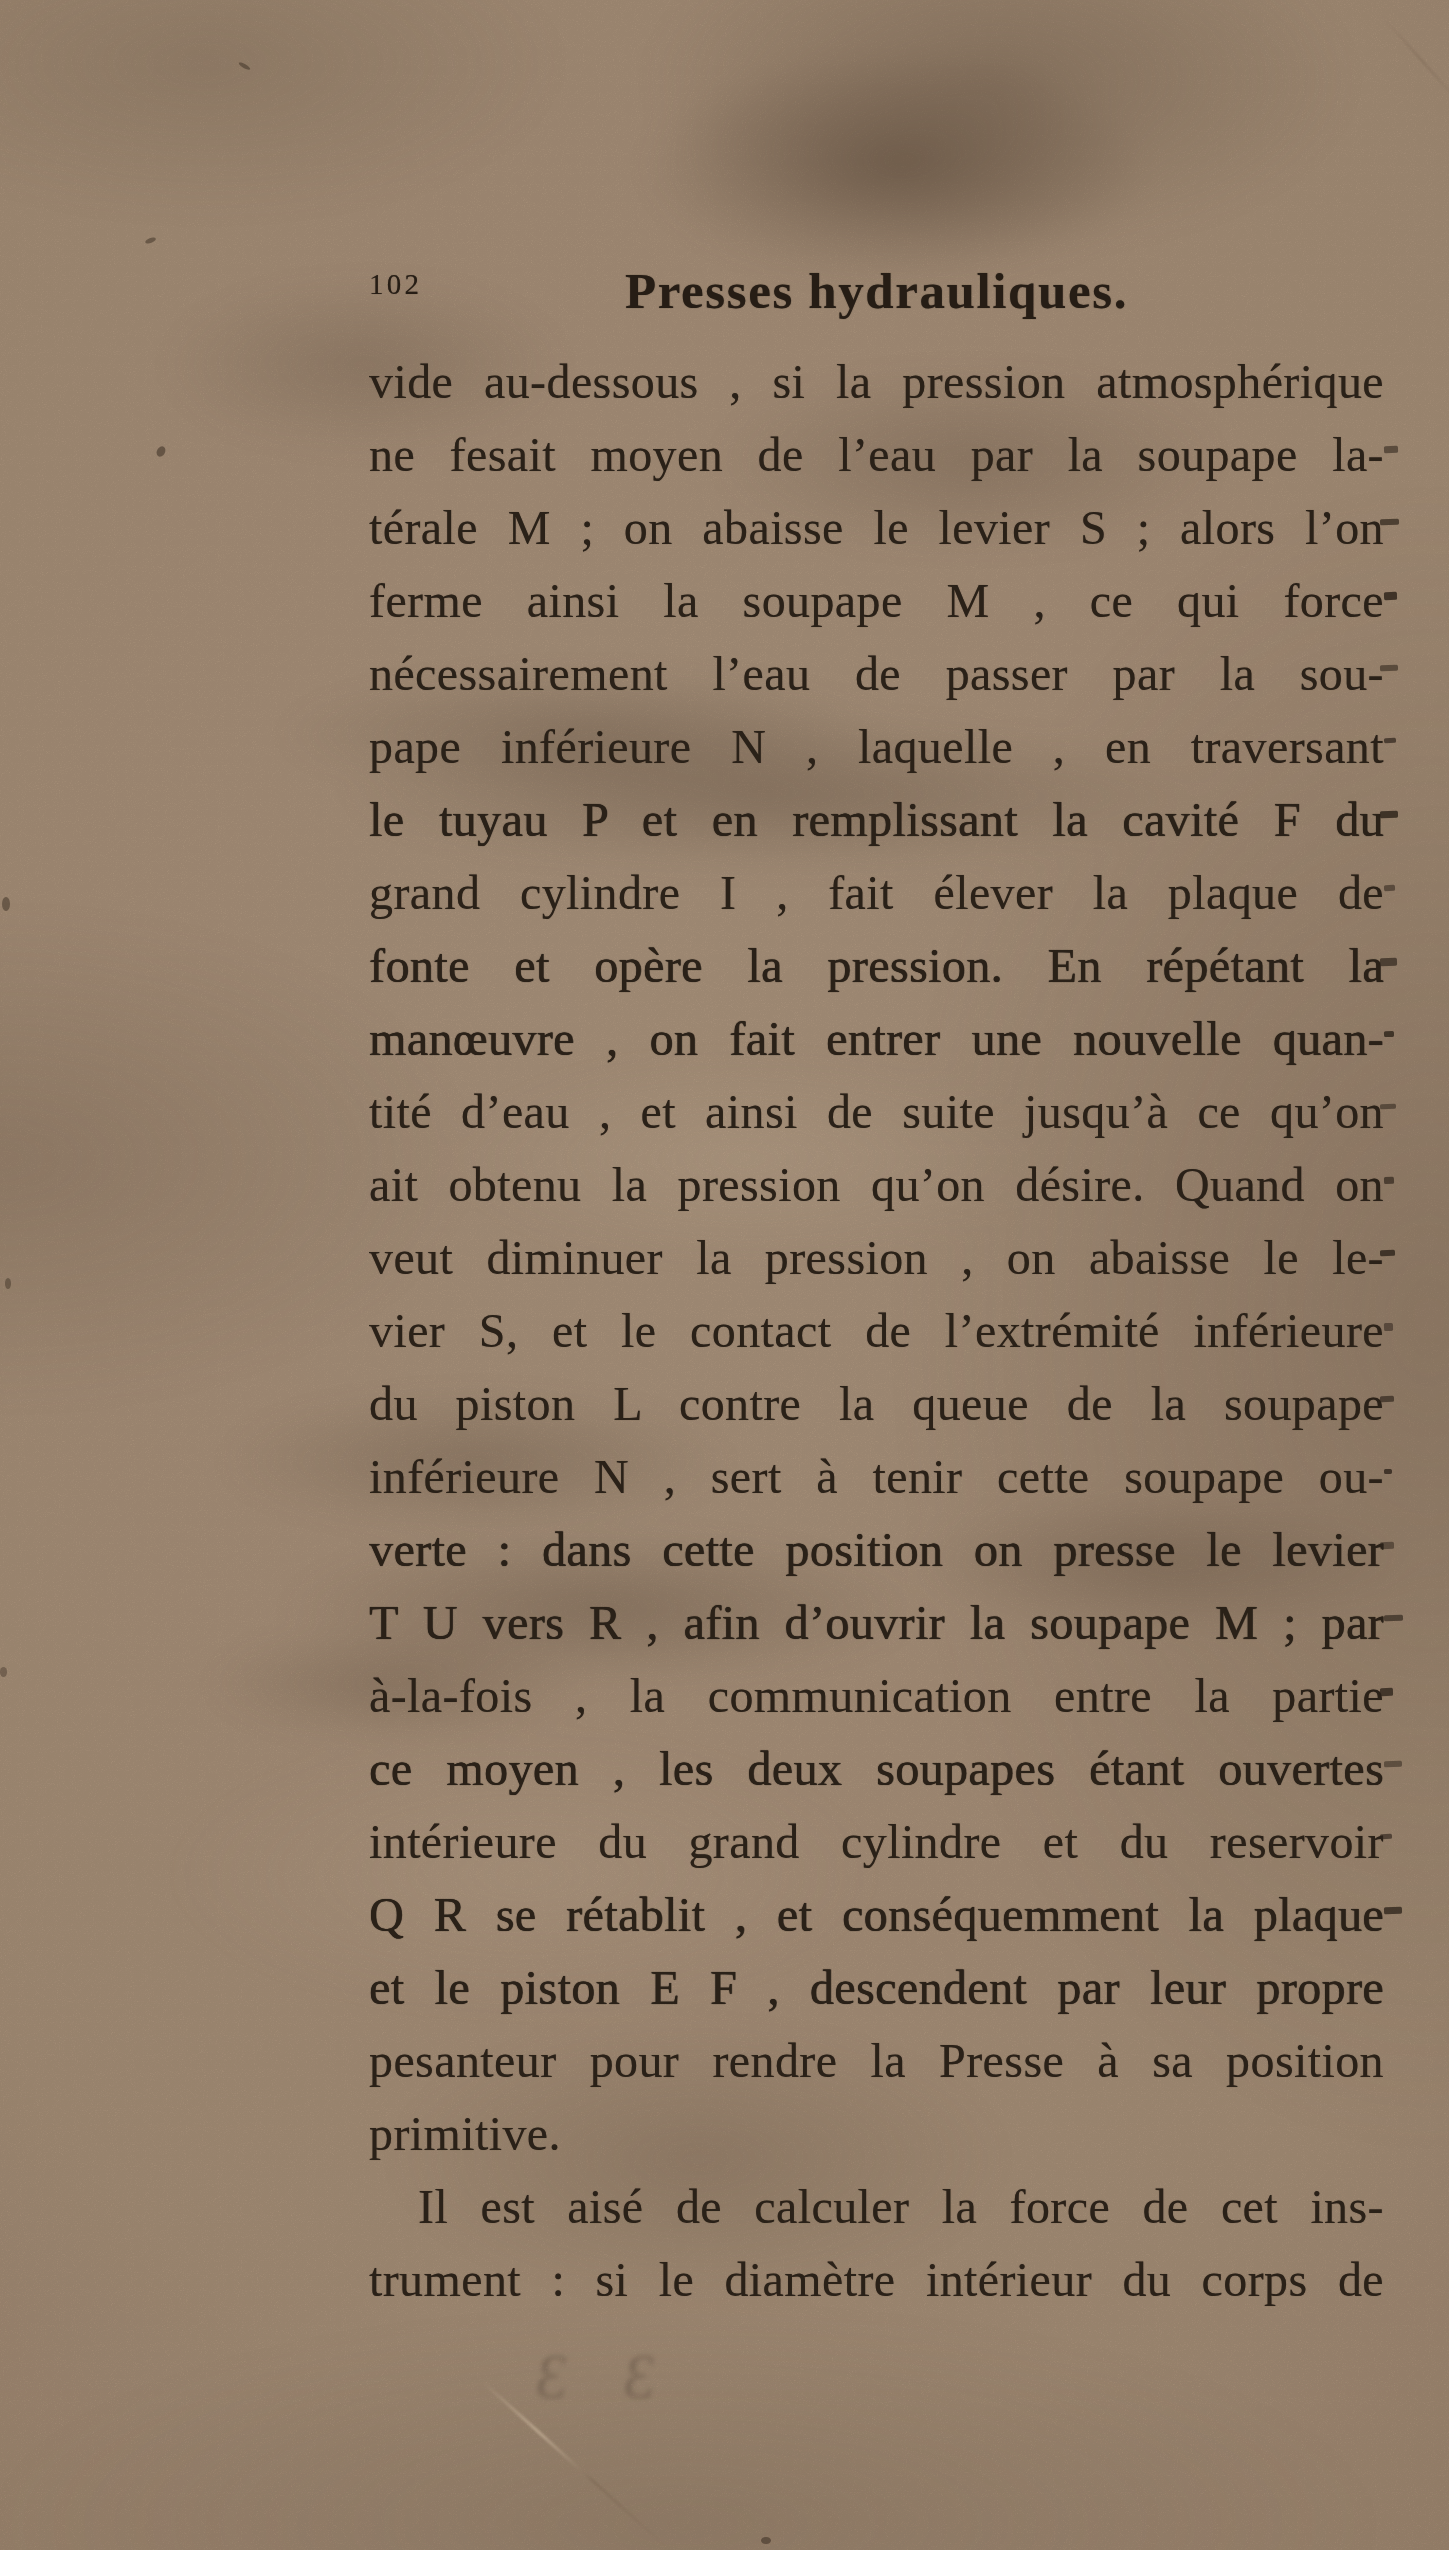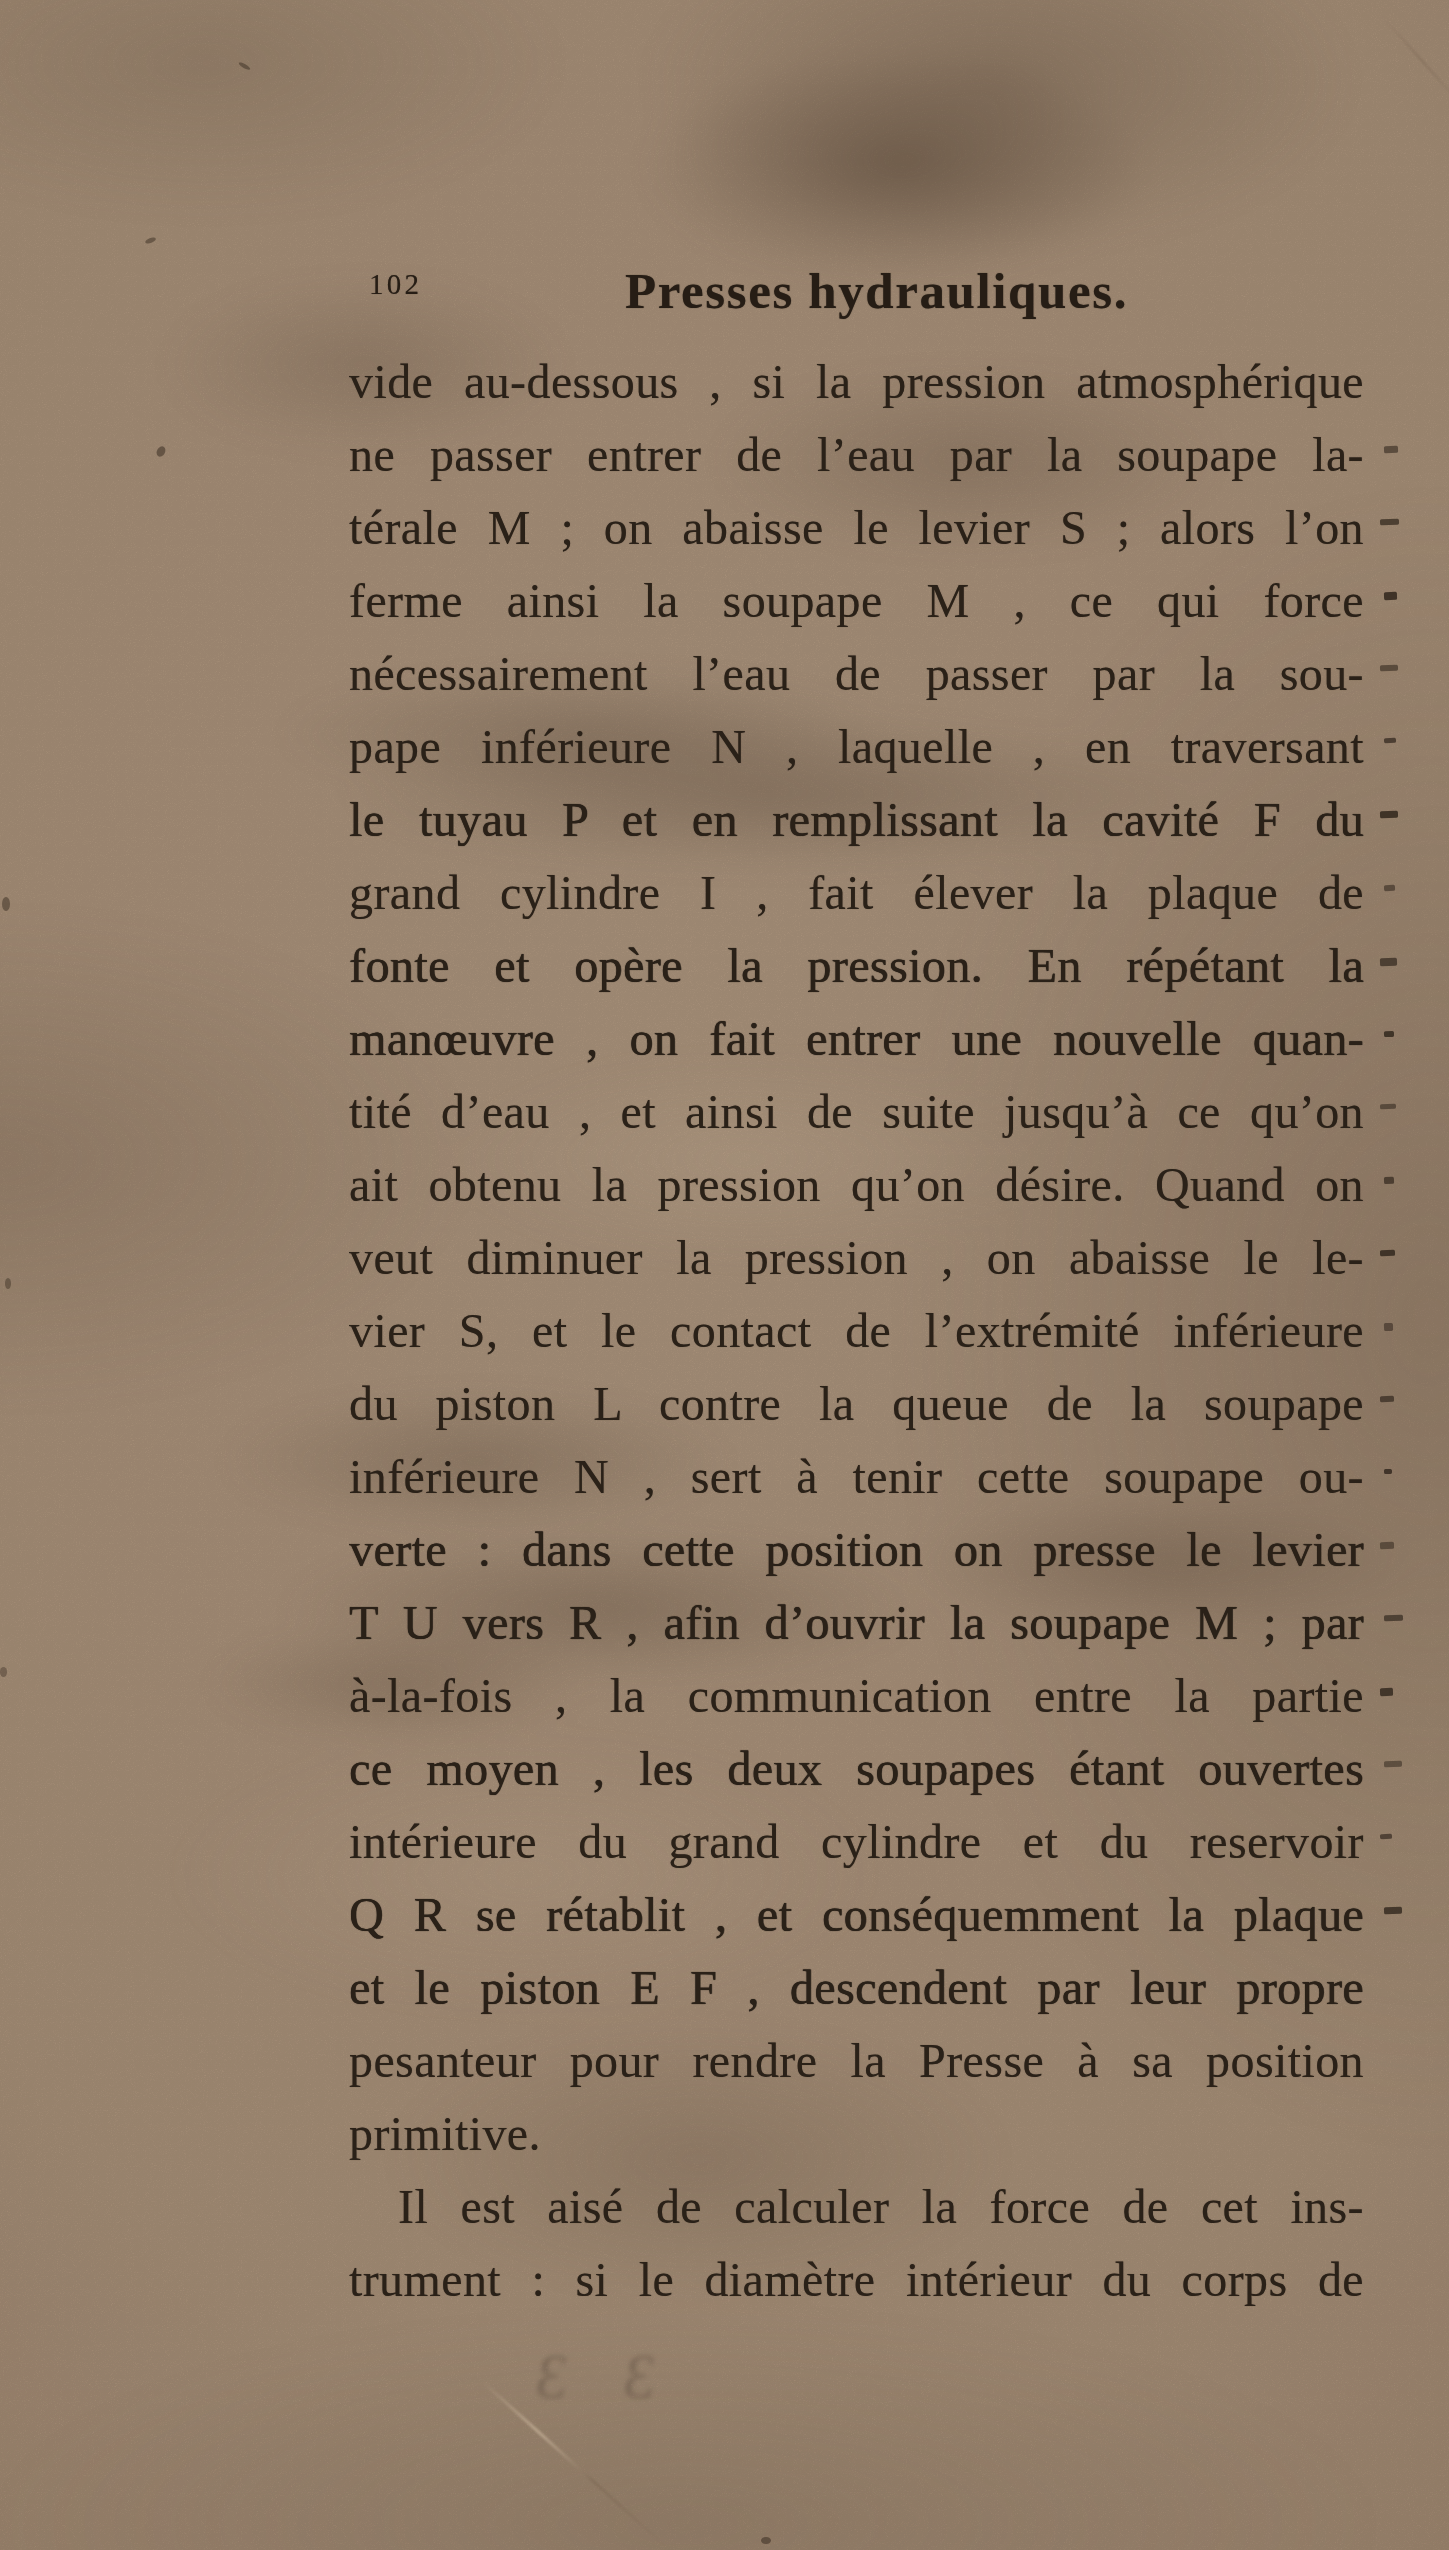--- a/index.html
+++ b/index.html
@@ -36,21 +36,21 @@
   .header{position:absolute;left:369px;top:262px;width:1015px;height:64px;text-align:center;color:#261d15;}
   .pagenum{
     position:absolute;left:0;top:6.4px;font-size:29px;letter-spacing:3.2px;
     text-shadow:0 0 0.8px rgba(38,30,22,.6);
   }
   .runtitle{
     display:inline-block;font-weight:700;font-size:51px;letter-spacing:1.6px;
     text-shadow:0 0 1.1px rgba(38,30,22,.65);
   }
   
-  .textblock{position:absolute;left:349px;top:345px;width:1015px;color:#2a2118;}
+  .textblock{position:absolute;left:369px;top:345px;width:1015px;color:#2a2118;}
   .line{
     font-size:48px;line-height:73px;height:73px;overflow:hidden;
     letter-spacing:0.4px;word-spacing:2.4px;
     text-align:justify;text-align-last:justify;
     text-shadow:0 0 0.8px rgba(38,30,22,.55);
   }
   .line.j::after{content:"";display:inline-block;width:100%;}
   .line.nj{text-align:left;text-align-last:left;}
   .line.ind{padding-left:49px;}
   .line.heavy{text-shadow:0 0 1px rgba(30,23,17,.95), 0.6px 0 0.6px rgba(30,23,17,.6);}
@@ -88,21 +88,21 @@
 
   <div class="stains"></div>
 
   <div class="header">
     <span class="pagenum">102</span>
     <span class="runtitle">Presses hydrauliques.</span>
   </div>
 
   <div class="textblock" id="bodytext">
       <div class="line j">vide au-dessous , si la pression atmosphérique</div>
-      <div class="line j">ne passer entrer de l’eau par la soupape la-</div>
+      <div class="line j">ne fesait moyen de l’eau par la soupape la-</div>
       <div class="line j">térale M ; on abaisse le levier S ; alors l’on</div>
       <div class="line j">ferme ainsi la soupape M , ce qui force</div>
       <div class="line j">nécessairement l’eau de passer par la sou-</div>
       <div class="line j">pape inférieure N , laquelle , en traversant</div>
       <div class="line j heavy">le tuyau P et en remplissant la cavité F du</div>
       <div class="line j">grand cylindre I , fait élever la plaque de</div>
       <div class="line j heavy">fonte et opère la pression. En répétant la</div>
       <div class="line j heavy">manœuvre , on fait entrer une nouvelle quan-</div>
       <div class="line j">tité d’eau , et ainsi de suite jusqu’à ce qu’on</div>
       <div class="line j">ait obtenu la pression qu’on désire. Quand on</div>

